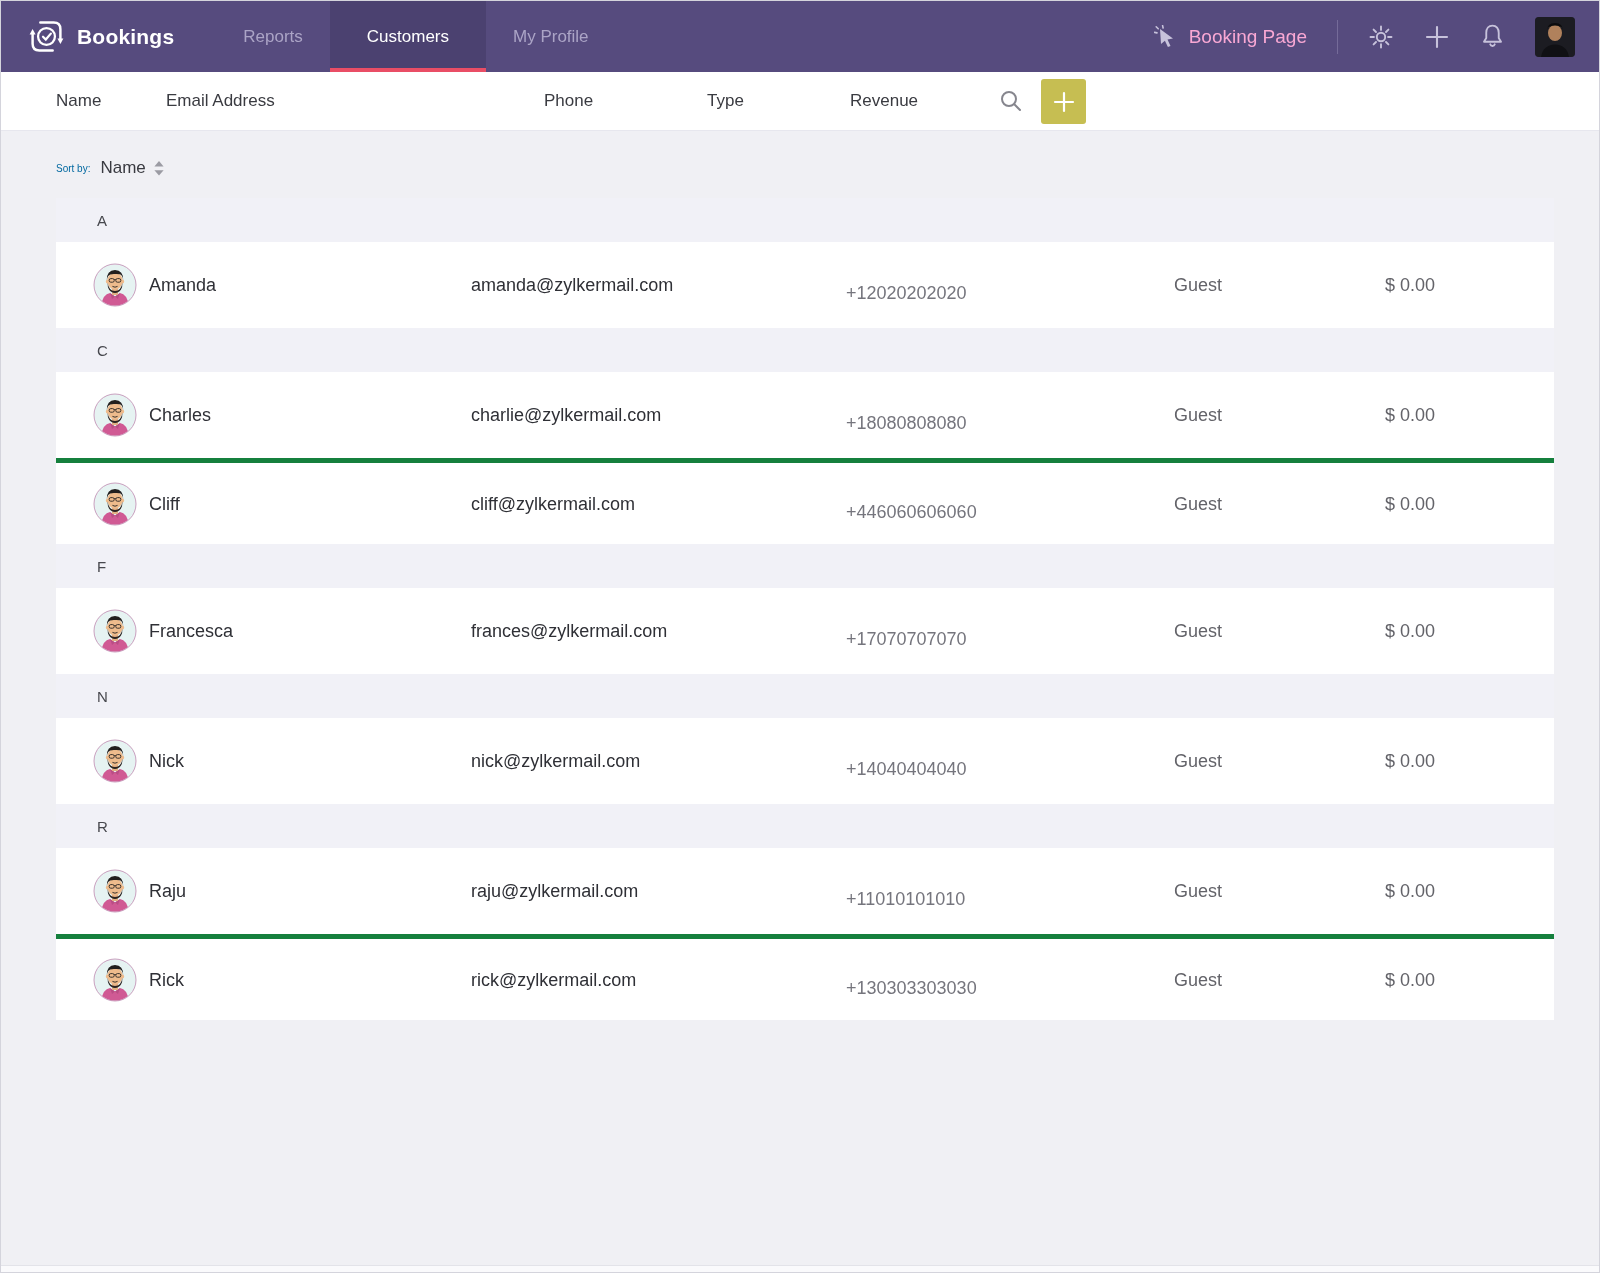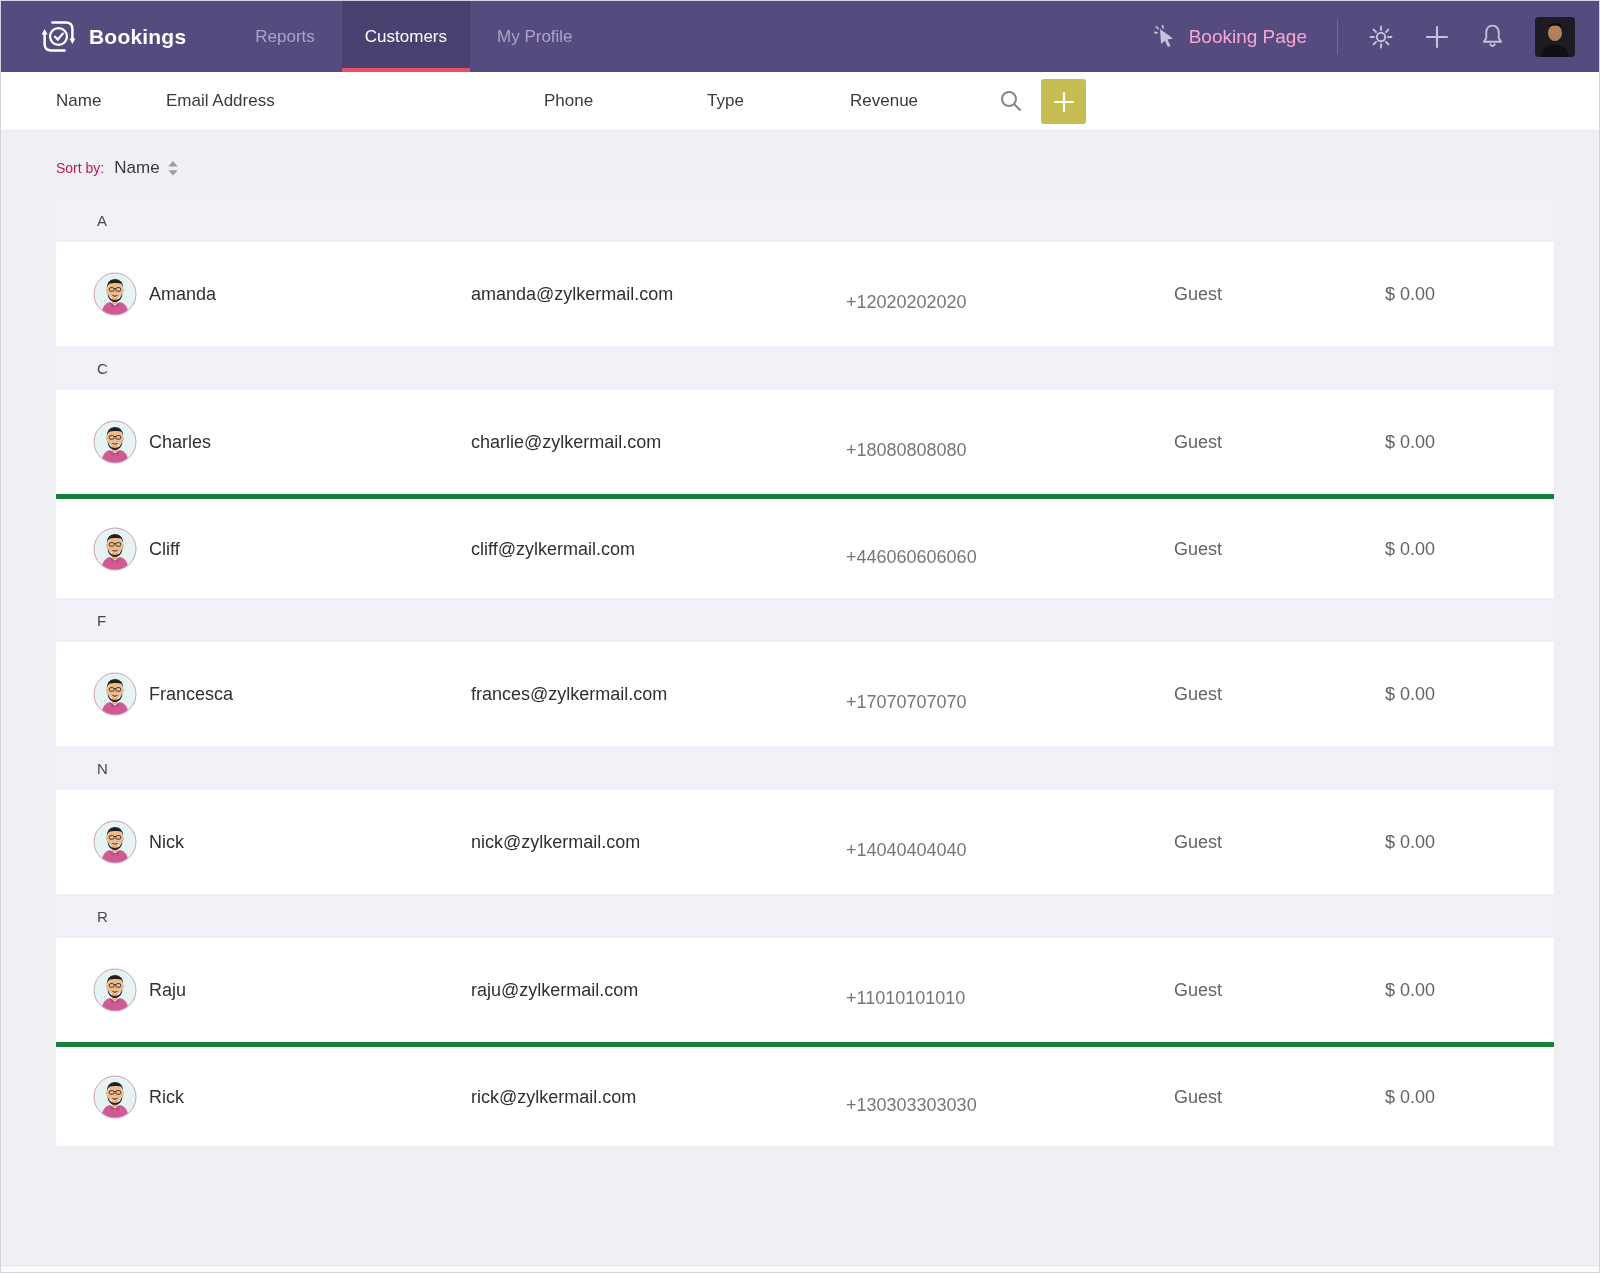--- a/index.html
+++ b/index.html
@@ -2,25 +2,25 @@
 <html><head>
 <meta charset="utf-8">
 <style>
   * { margin:0; padding:0; box-sizing:border-box; }
   html,body { width:1600px; height:1273px; }
   body { font-family:"Liberation Sans", sans-serif; background:#f0f0f4; position:relative; overflow:hidden; }
   .page { position:absolute; inset:0; border:1px solid #d4d4dc; }
 
   
   .topnav { height:71px; background:#564b7e; display:flex; align-items:stretch; }
-  .brand { display:flex; align-items:center; gap:13px; padding-left:40px; cursor:pointer; }
+  .brand { display:flex; align-items:center; gap:13px; padding-left:28px; cursor:pointer; }
   .brand-name { color:#ffffff; font-size:21px; font-weight:bold; letter-spacing:.2px; }
   .tabs { display:flex; margin-left:42px; }
   .tab { display:flex; align-items:center; padding:0 27px; color:#aba4c6; font-size:17px; cursor:pointer; position:relative; }
-  .tab.active { background:#4b4170; color:#ffffff; padding:0 23px; }
+  .tab.active { background:#4b4170; color:#ffffff; padding:0 37px; }
   .tab.active::after { content:""; position:absolute; left:0; right:0; bottom:0; height:4px; background:#e94d65; }
   .nav-right { margin-left:auto; display:flex; align-items:center; padding-right:24px; }
   .booking-page { display:flex; align-items:center; gap:11px; color:#f9a8d4; font-size:19px; cursor:pointer; margin-right:30px; }
   .nav-divider { width:1px; height:34px; background:#756b99; margin-right:30px; }
   .nav-icon { margin-right:30px; cursor:pointer; display:flex; align-items:center; }
   .nav-avatar { width:40px; height:40px; border-radius:4px; overflow:hidden; cursor:pointer; flex:0 0 auto; }
 
   
   .subheader { height:59px; background:#ffffff; position:relative; border-bottom:1px solid #e7e7ee; }
   .col-label { position:absolute; top:50%; transform:translateY(-50%); font-size:17px; color:#3a3b41; }
@@ -28,30 +28,30 @@
   .col-email   { left:165px; }
   .col-phone   { left:543px; }
   .col-type    { left:706px; }
   .col-revenue { left:849px; }
   .search-btn { position:absolute; left:998px; top:50%; transform:translateY(-50%); cursor:pointer; display:flex; }
   .add-btn { position:absolute; left:1040px; top:7px; width:45px; height:45px; background:#c6be52; border-radius:3px;
              display:flex; align-items:center; justify-content:center; cursor:pointer; }
 
   
   .sortbar { position:absolute; top:157px; left:55px; display:flex; align-items:center; gap:10px; }
-  .sort-label { font-size:14px; color:#be185d; }
+  .sort-label { font-size:10px; color:#0369a1; }
   .sort-control { display:flex; align-items:center; gap:8px; cursor:pointer; }
   .sort-value { font-size:17px; color:#393a40; }
 
   
   .list { position:absolute; left:55px; top:197px; width:1498px; }
   .group-header { height:44px; background:#f1f1f7; display:flex; align-items:center; padding-left:41px; }
   .group-letter { font-size:15px; color:#47484e; }
   .group-rows .row + .row { border-top:5px solid #15803d; }
-  .row { height:104px; background:#ffffff; position:relative; cursor:pointer;padding-left:24px; }
+  .row { height:86px; background:#ffffff; position:relative; cursor:pointer;padding-left:24px; }
   .cell { position:absolute; top:50%; transform:translateY(-50%); font-size:18px; }
   .avatar { position:absolute; left:37px; top:50%; transform:translateY(-50%); width:44px; height:44px; }
   .cell.name  { left:93px;  color:#2f3036; }
   .cell.email { left:415px; color:#2f3036; }
   .cell.phone { left:790px; color:#75757d;margin-top:8px; }
   .cell.type  { left:1118px; width:160px; color:#636369; }
   .cell.revenue { right:119px; color:#636369; }
 
   .bottom-edge { position:absolute; bottom:0; left:0; right:0; height:7px; background:#fafafc; border-top:1px solid #e3e3e9; }
 </style>

